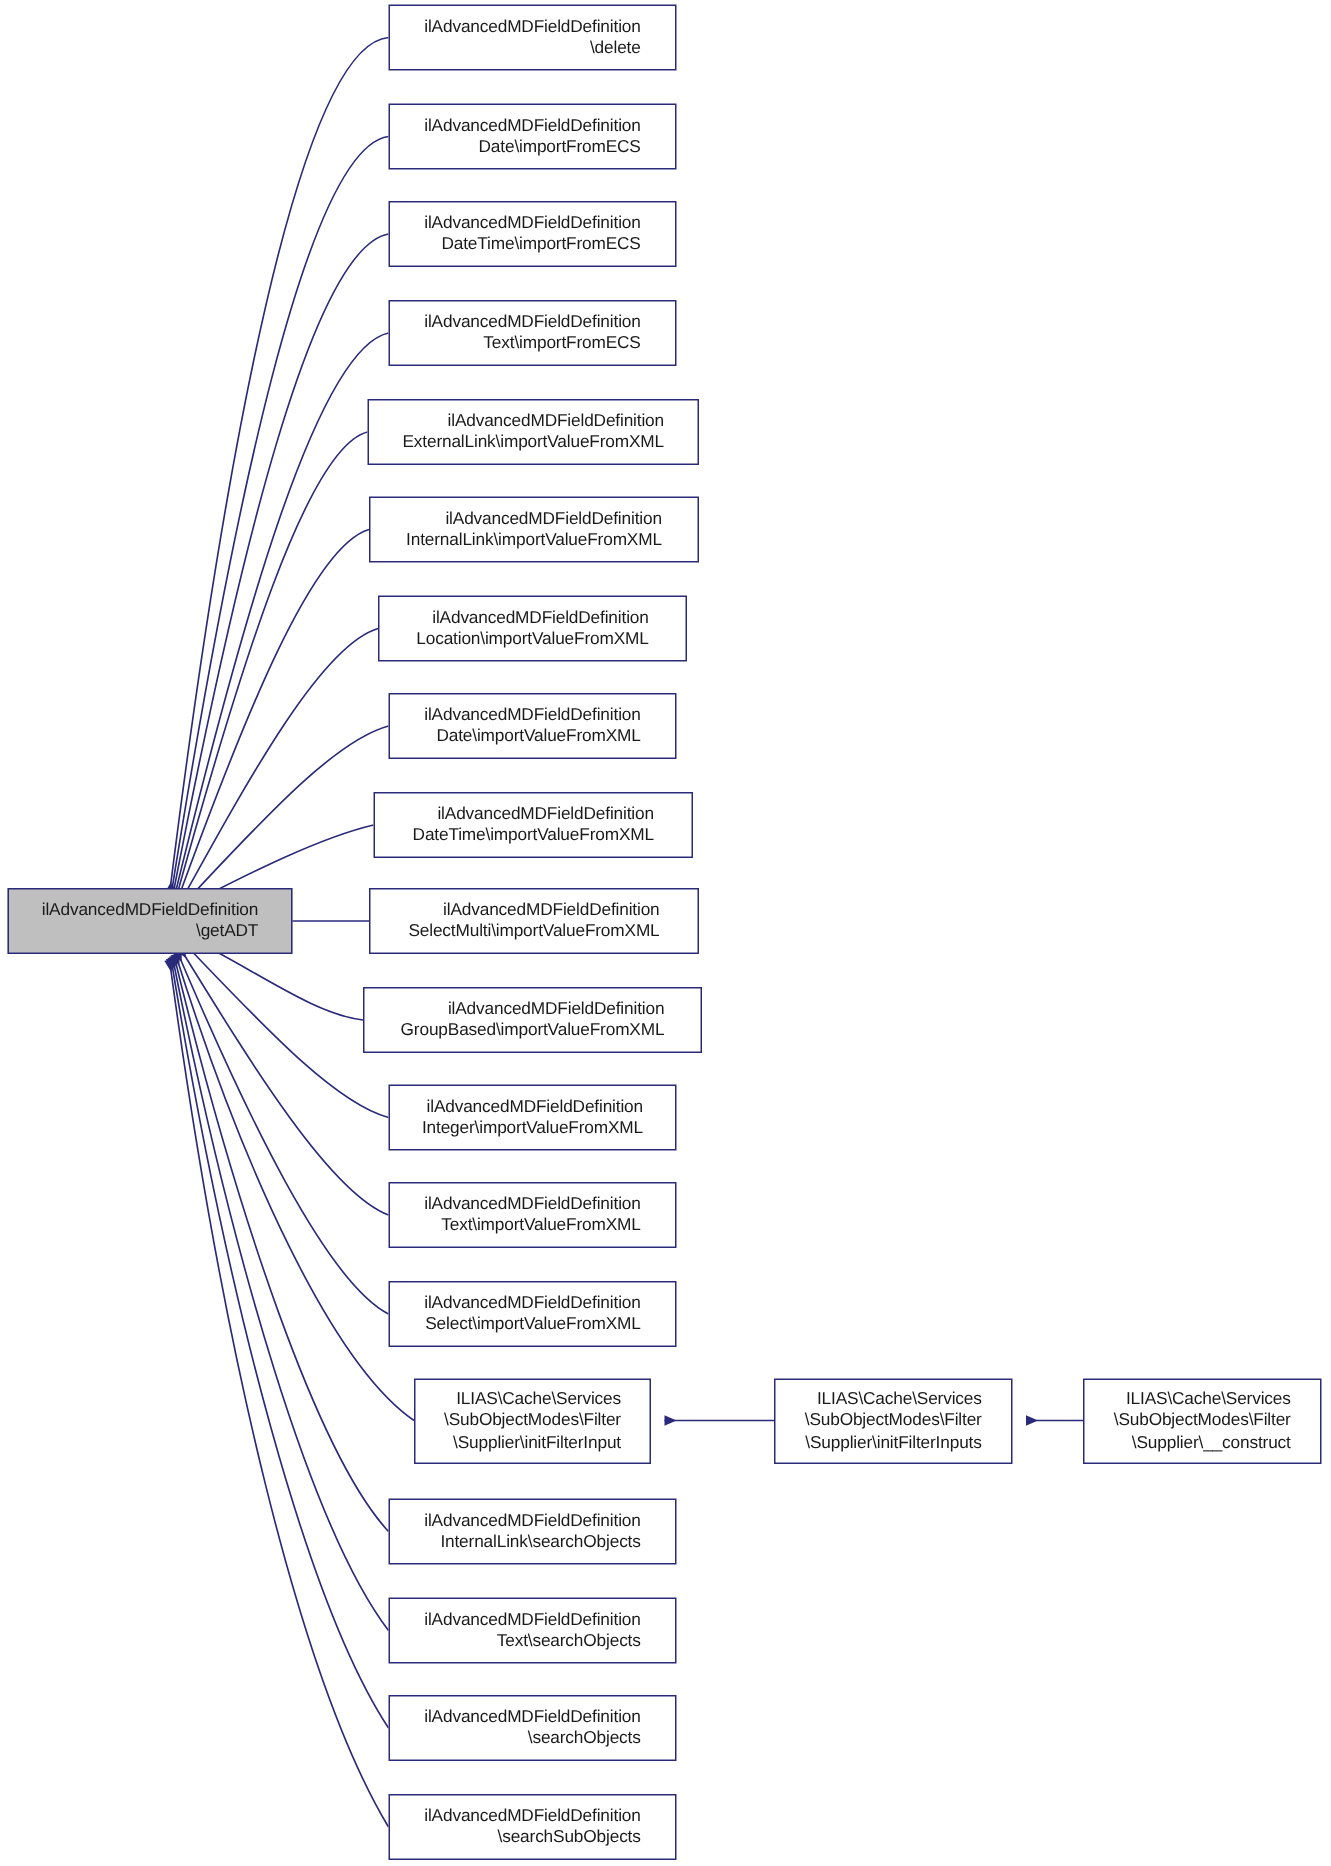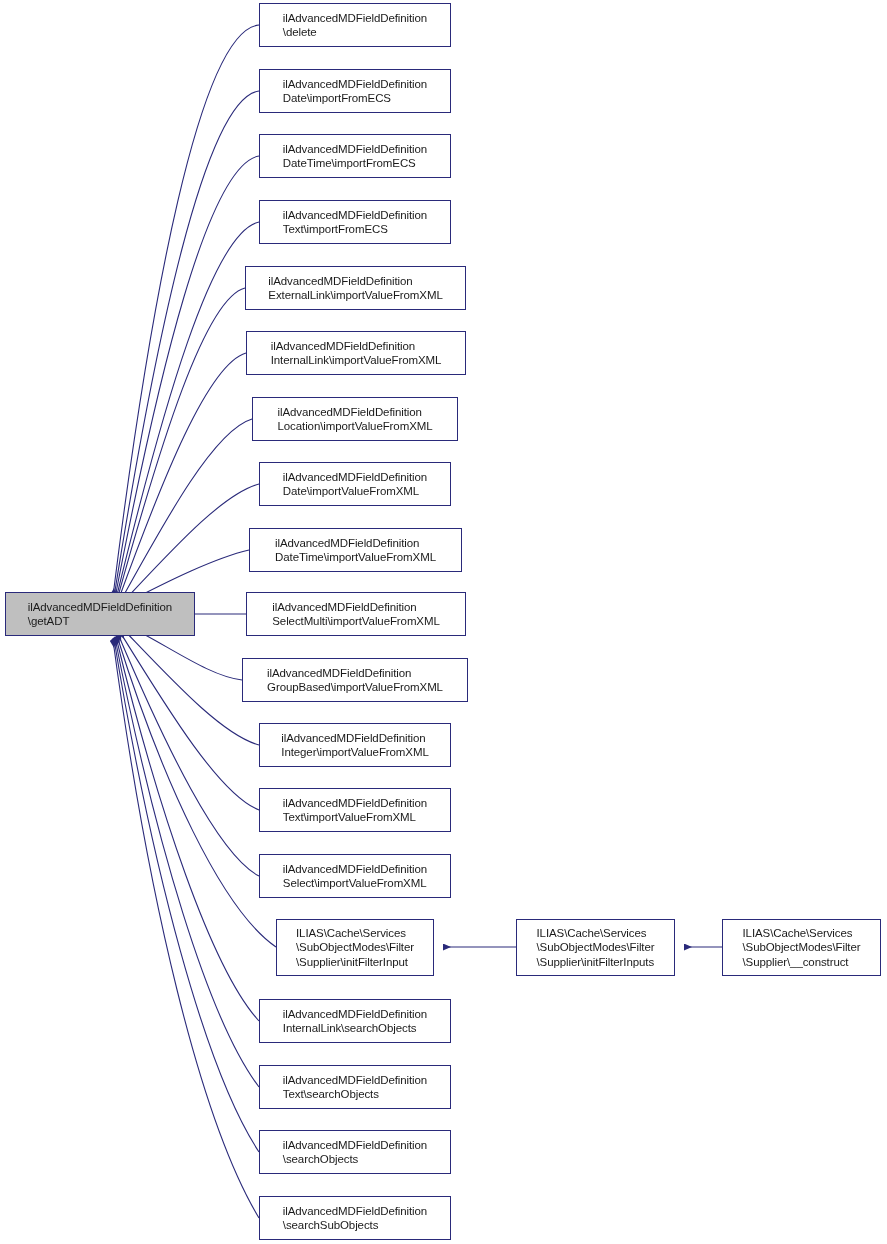--- a/index.html
+++ b/index.html
@@ -25,21 +25,21 @@
     height: 1244px;
   }
   .node {
     position: absolute;
     box-sizing: border-box;
     border: 1px solid #2a2a7a;
     background: #ffffff;
     color: #1a1a1a;
     font-size: 11.5px;
     line-height: 1.25;
-    text-align: left;
+    text-align: right;
     display: flex;
     align-items: center;
     justify-content: center;
     white-space: pre-line;
     letter-spacing: -0.1px;
   }
   .node.focus {
     background: #bfbfbf;
     border-color: #2a2a7a;
   }

